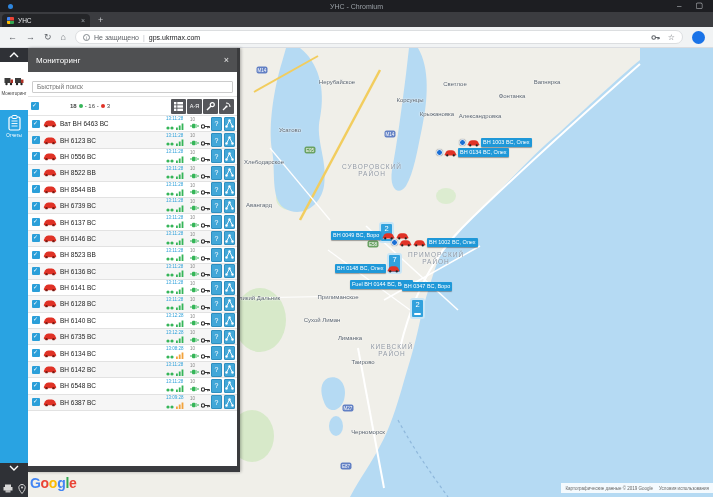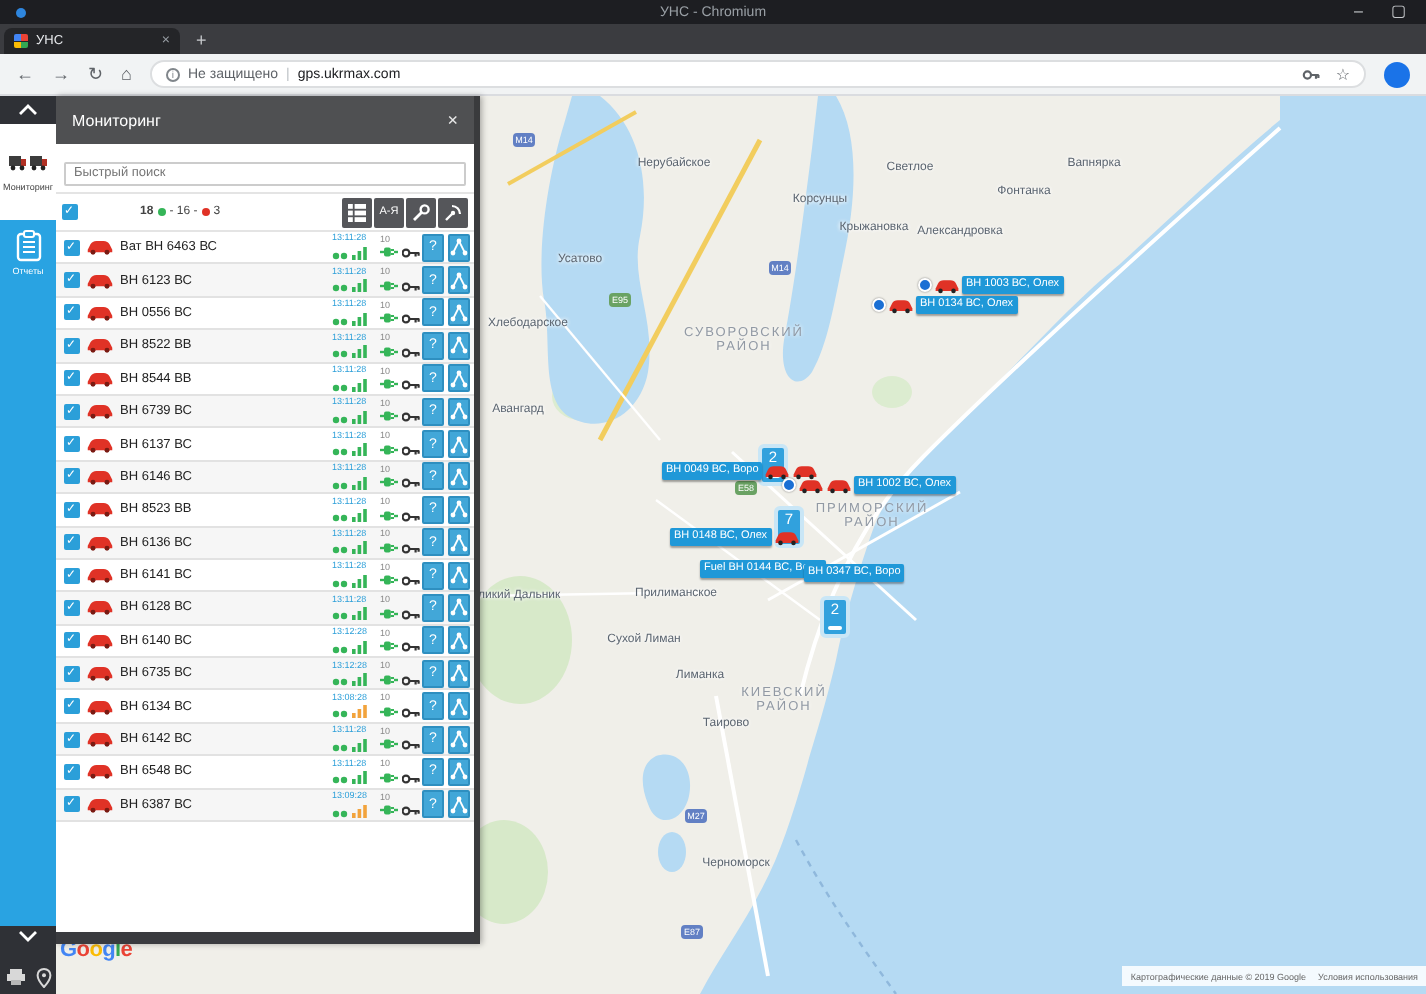--- a/index.html
+++ b/index.html
@@ -87,21 +87,21 @@
   .cluster{position:absolute;width:15px;height:21px;background:#31a1dd;border:2px solid #c9e6f6;border-radius:3px;
     color:#fff;font-size:7.5px;display:flex;flex-direction:column;align-items:center;pointer-events:auto;}
   .cluster::after{content:"";width:7px;height:2px;background:#fff;border-radius:1px;margin-top:auto;margin-bottom:2px;}
   .cluster .cnum{line-height:10px;}
   .vmarker{position:absolute;display:flex;align-items:center;gap:1px;pointer-events:auto;}
   .mk-circle{width:7px;height:7px;border-radius:50%;background:#1a6fd4;border:1px solid #fff;box-shadow:0 0 1px rgba(0,0,0,.5);flex:none;}
   .mk-car{flex:none;display:flex;}
   .mk-label{background:#1f98d8;color:#fff;font-size:5.5px;line-height:7px;padding:1px 2px;border-radius:1px;white-space:nowrap;box-shadow:0 1px 1px rgba(0,0,0,.35);}
   .attribution{position:absolute;right:0;bottom:4px;height:10px;background:rgba(255,255,255,.85);display:flex;align-items:center;gap:6px;padding:0 4px;}
   .attr-text{font-size:4.5px;color:#666;white-space:nowrap;}
-  .glogo{position:absolute;left:2px;bottom:16px;font-size:11px;font-weight:bold;letter-spacing:-.3px;}
+  .glogo{position:absolute;left:2px;bottom:6px;font-size:14px;font-weight:bold;letter-spacing:-.3px;}
   .glogo span:nth-child(1){color:#4285f4}.glogo span:nth-child(2){color:#ea4335}.glogo span:nth-child(3){color:#fbbc05}
   .glogo span:nth-child(4){color:#4285f4}.glogo span:nth-child(5){color:#34a853}.glogo span:nth-child(6){color:#ea4335}
 </style>
 </head>
 <body>
 
 <div class="window">
 
   <div class="titlebar">
     <span class="app-dot"></span>

